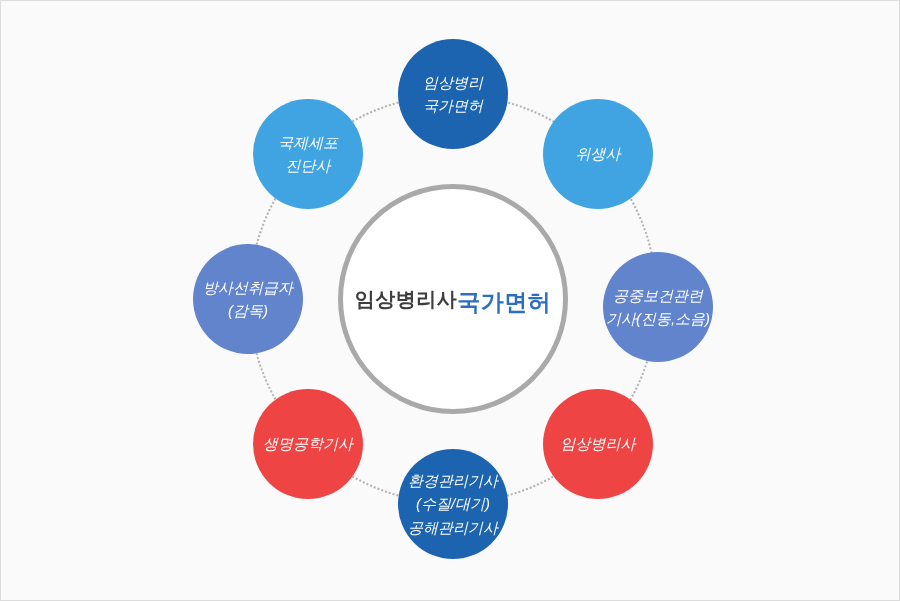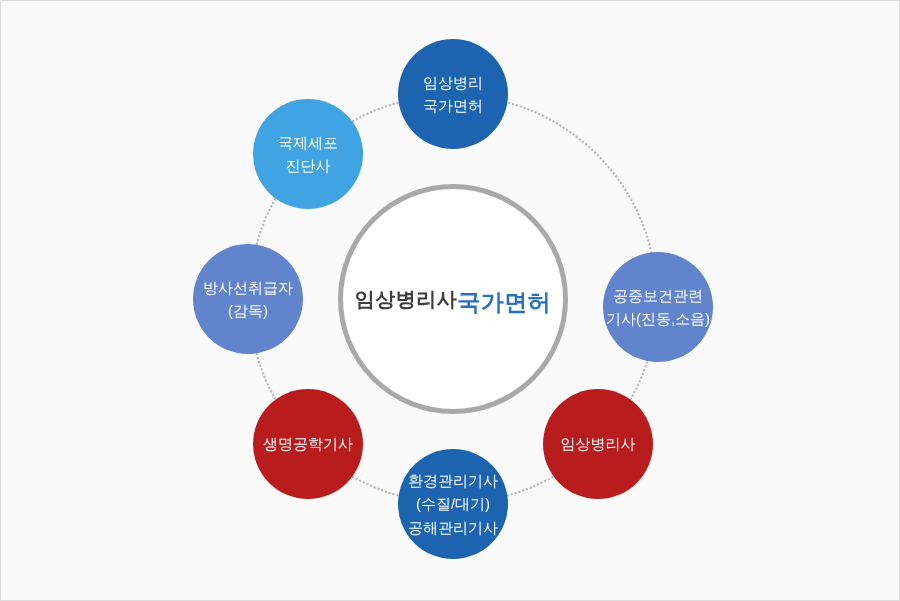--- a/index.html
+++ b/index.html
@@ -65,52 +65,56 @@
     height: 110px;
     border-radius: 50%;
     display: flex;
     align-items: center;
     justify-content: center;
     text-align: center;
     color: #ffffff;
     font-size: 15px;
     line-height: 1.55;
     white-space: pre-line;
+    font-style: italic;
   }
   .node-top    { left: 397px; top:  38px; }
   .node-ne     { left: 542px; top:  98px; }
   .node-right  { left: 602px; top: 251px; }
   .node-se     { left: 542px; top: 388px; }
   .node-bottom { left: 397px; top: 448px; align-items: center; }
   .node-sw     { left: 252px; top: 388px; }
   .node-left   { left: 192px; top: 243px; }
   .node-nw     { left: 252px; top:  98px; }
 
   .c-dark { background: #1c64af; }
   .c-sky  { background: #41a4e2; }
   .c-peri { background: #6184cd; }
-  .c-teal { background: #b91c1c; }
+  .c-teal { background: #ef4444; }
 </style>
 </head>
 <body>
 
 <div class="canvas">
 
   <div class="ring"></div>
 
   <div class="center-circle">
     <div class="center-title">임상병리사</div>
     <div class="center-subtitle">국가면허</div>
   </div>
 
   <div class="node node-top c-dark">
     <span class="node-label">임상병리
 국가면허</span>
   </div>
 
+  <div class="node node-ne c-sky">
+    <span class="node-label">위생사</span>
+  </div>
 
   <div class="node node-right c-peri">
     <span class="node-label">공중보건관련
 기사(진동,소음)</span>
   </div>
 
   <div class="node node-se c-teal">
     <span class="node-label">임상병리사</span>
   </div>
 

